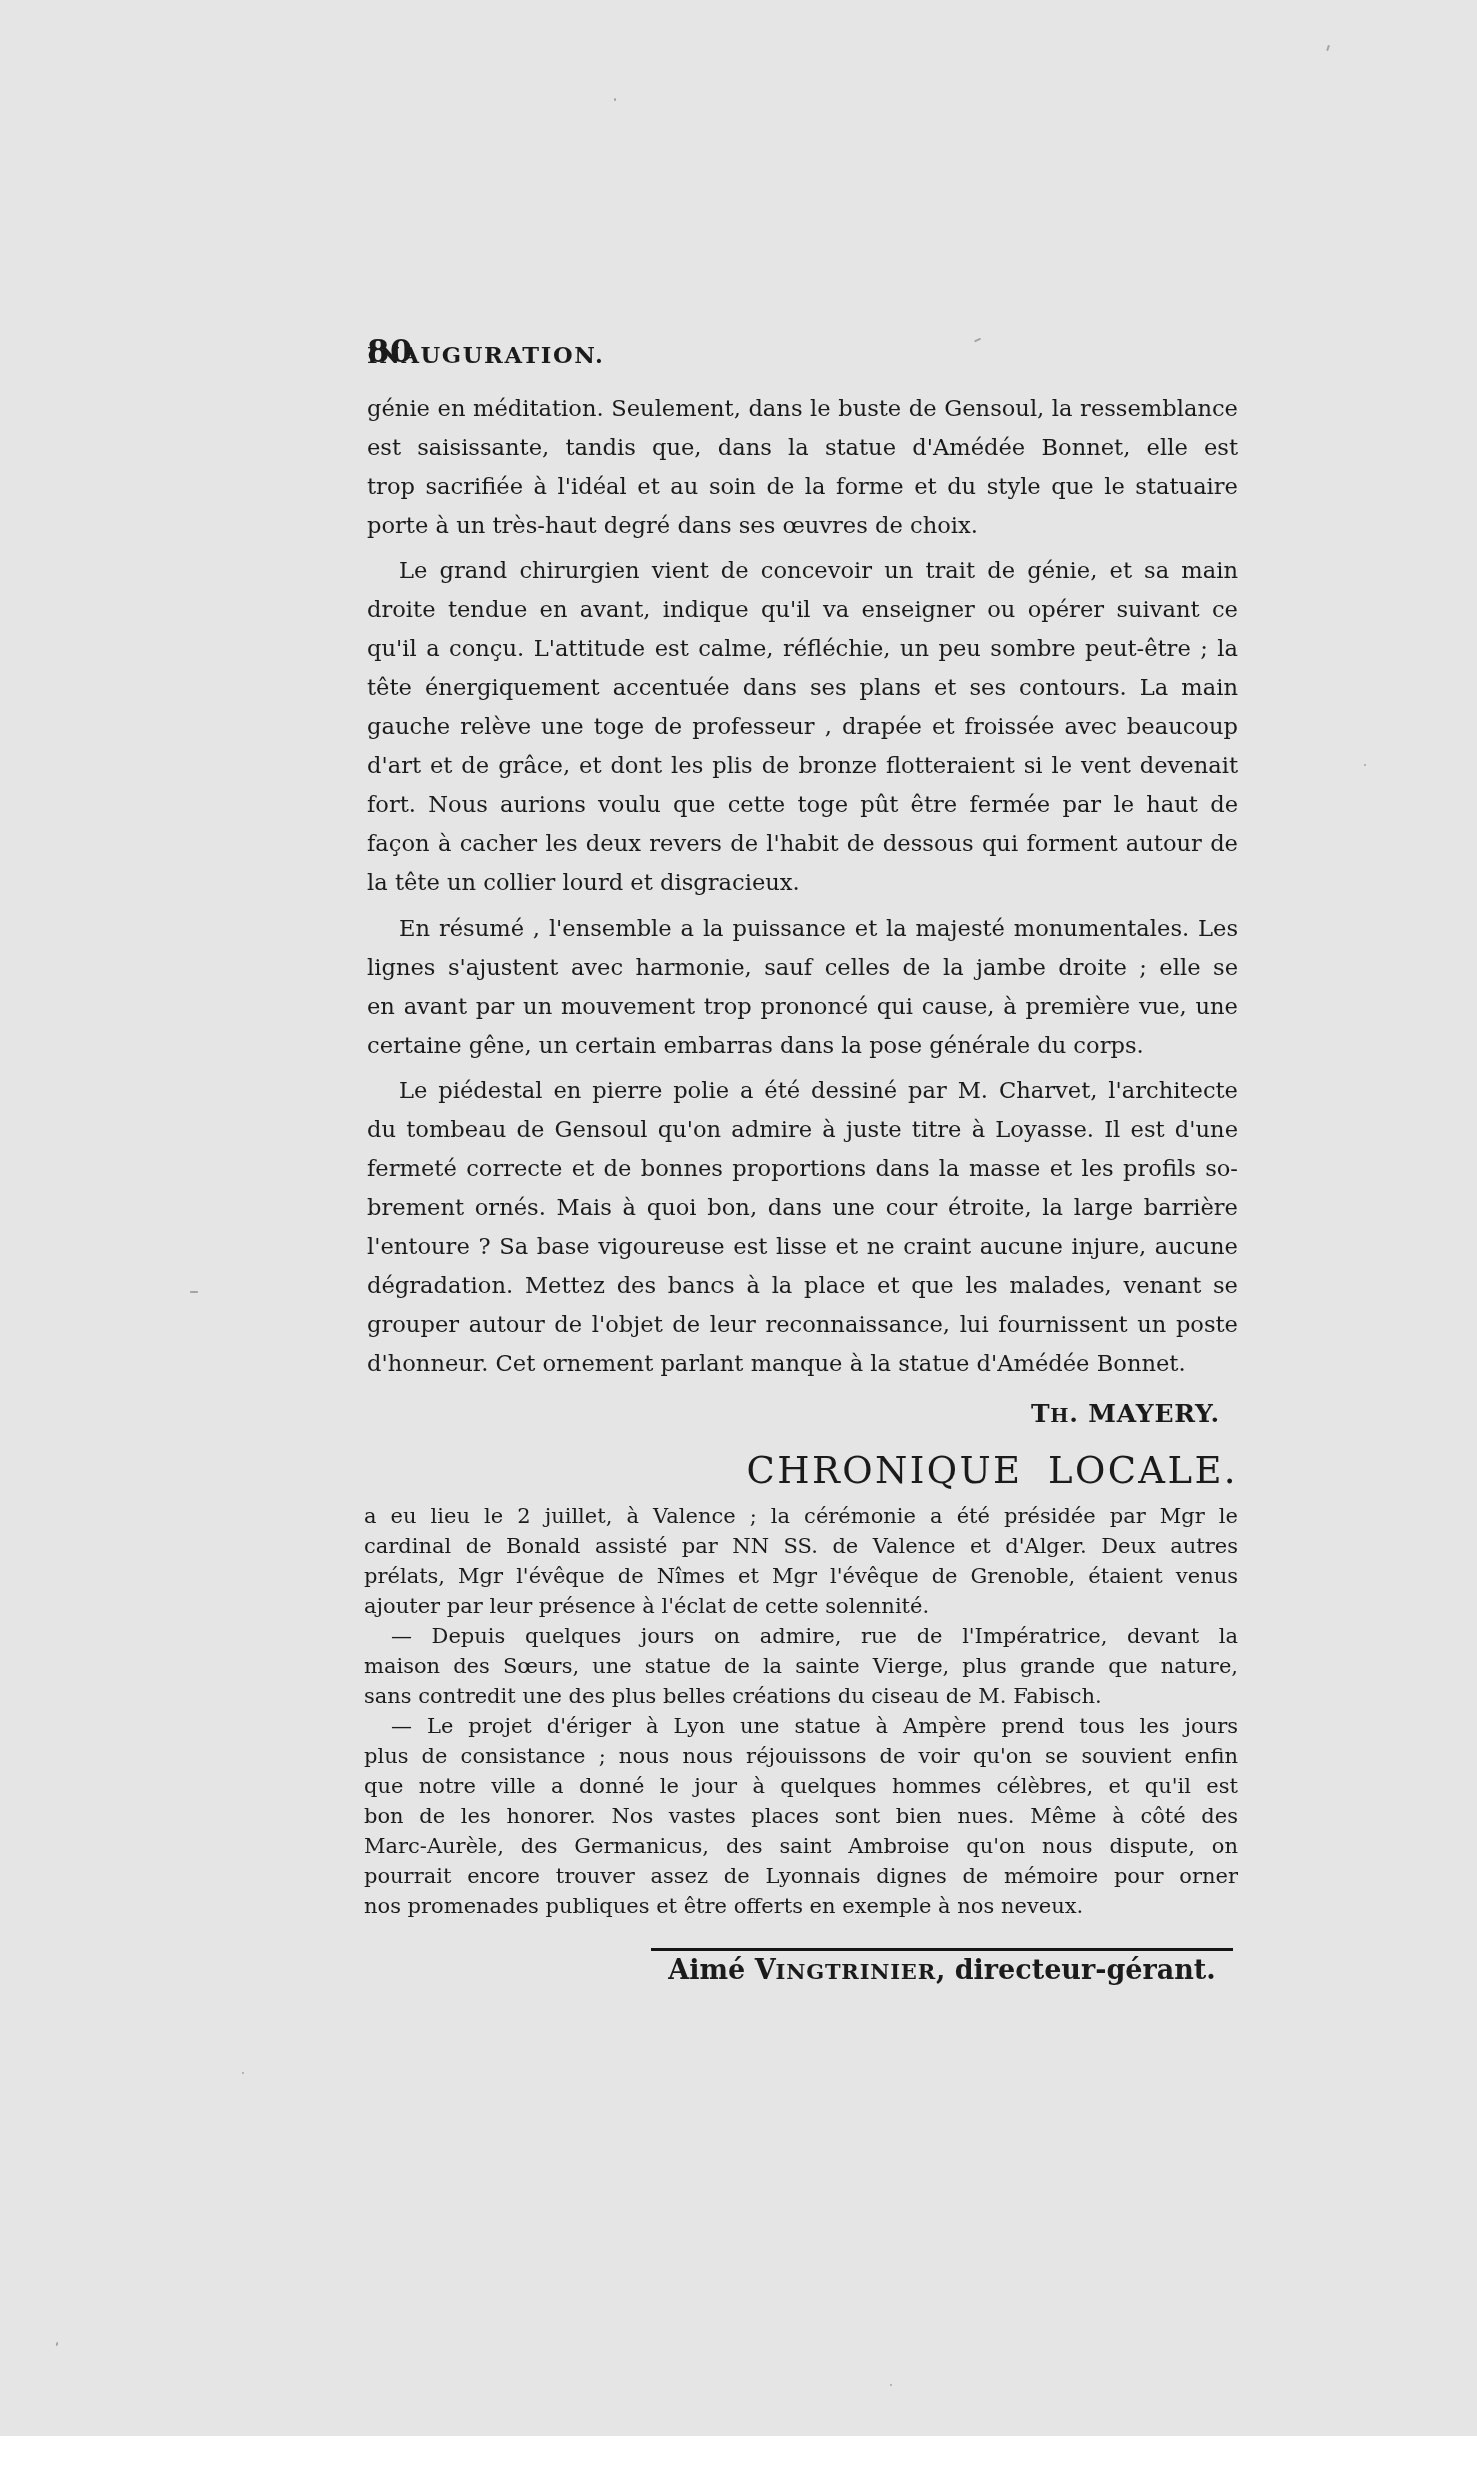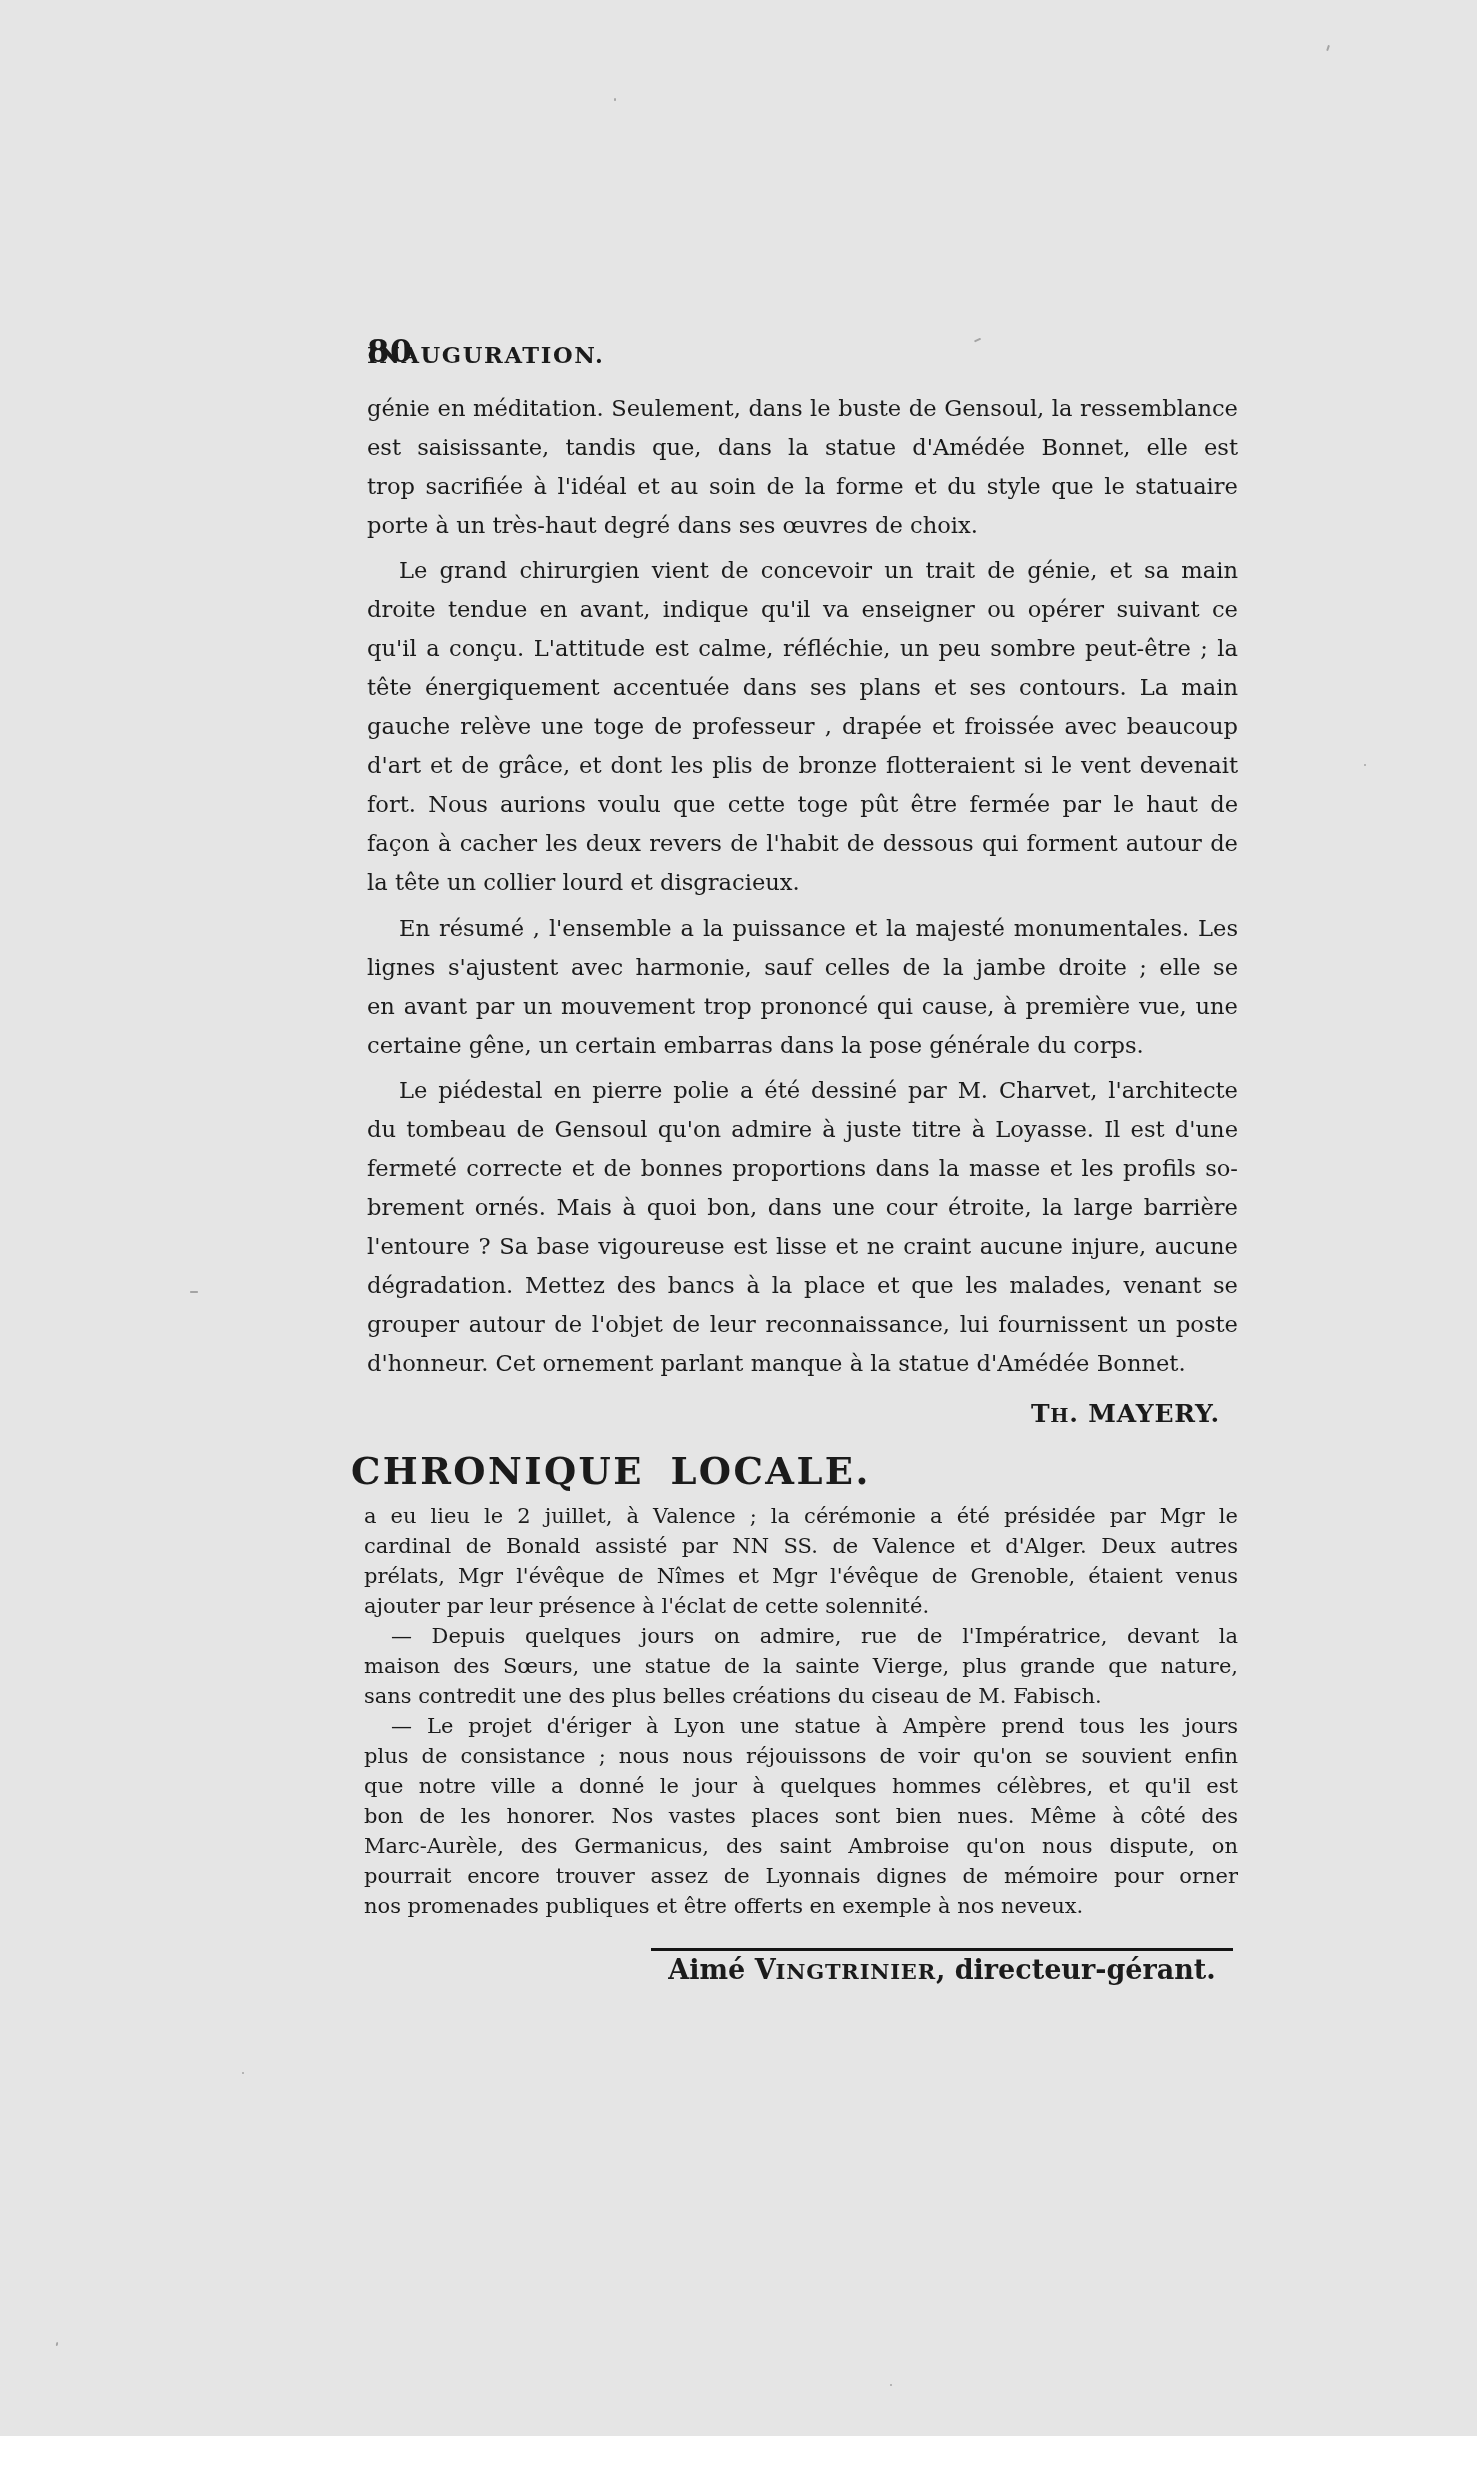--- a/index.html
+++ b/index.html
@@ -34,22 +34,22 @@
   .line.final{text-align-last:left;}
   .line.indent{text-indent:32px;}
   .sig-mayery{
     margin-top:13px;height:35px;line-height:35px;
     text-align:right;padding-right:18px;
     font-size:25px;font-weight:bold;letter-spacing:0.8px;
   }
   .sig-mayery .sc{font-size:19.3px;}
   
   .chron-heading{
-    position:absolute;left:351px;top:1449px;width:871px;margin:0;
-    text-align:left;font-size:37px;font-weight:bold;
+    position:absolute;left:367px;top:1449px;width:871px;margin:0;
+    text-align:right;font-size:37px;font-weight:normal;
     letter-spacing:2.4px;word-spacing:11.3px;
   }
   .chronique{
     position:absolute;left:364px;top:1501px;width:874px;
   }
   .chronique .line{
     height:30px;line-height:30px;font-size:21px;
   }
   .chronique .line.indent{text-indent:27px;}
   .flexline{

